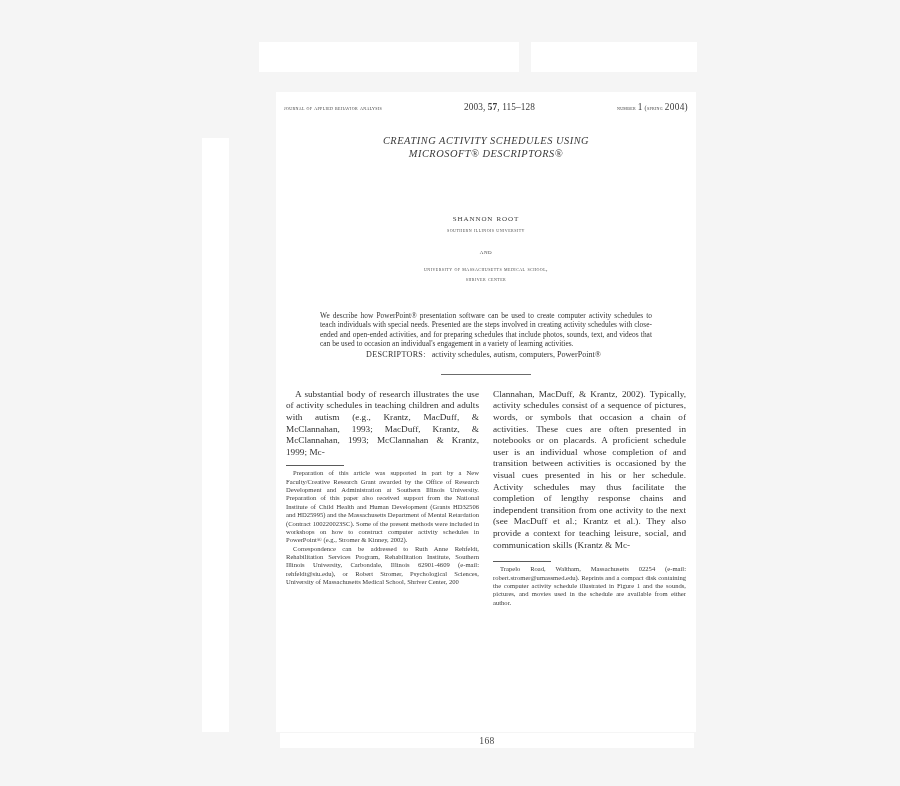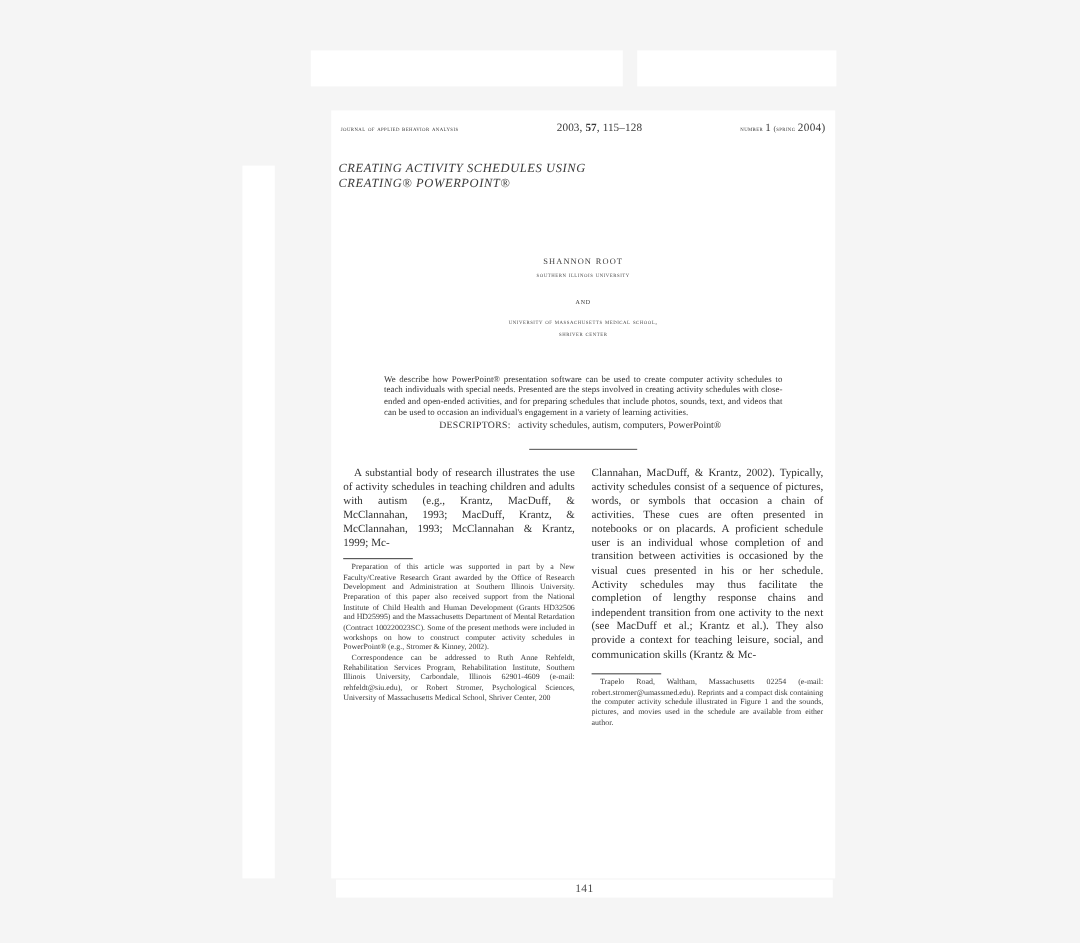--- a/index.html
+++ b/index.html
@@ -81,20 +81,21 @@
     font-variant: small-caps;
     text-transform: lowercase;
     letter-spacing: 0.3px;
     white-space: nowrap;
   }
   .rh-right .yr { font-size: 9.3px; font-variant: normal; }
   .rh-right .num1 { font-size: 9.3px; font-variant: normal; }
 
   
   .article-title {
+    text-align: center;
     font-style: italic;
     font-size: 10.4px;
     line-height: 13px;
     letter-spacing: 0.5px;
     margin-top: 22px;
     color: #3a3a3a;
   }
 
   
   .authors { margin-top: 16px; text-align: center; }
@@ -222,21 +223,21 @@
       <div class="rh-right">
         <span>Number</span>
         <span class="num1">1</span>
         <span>(Spring</span>
         <span class="yr">2004)</span>
       </div>
     </div>
 
     <div class="article-title">
       <div>CREATING ACTIVITY SCHEDULES USING</div>
-      <div>CREATING® POWERPOINT®</div>
+      <div>MICROSOFT® DESCRIPTORS®</div>
     </div>
 
     <div class="authors">
 
 
       <div class="gap-lg"></div>
 
 
       <div class="gap-lg"></div>
 
@@ -282,14 +283,14 @@
           <p class="footnote cont">Trapelo Road, Waltham, Massachusetts 02254 (e-mail: robert.stromer@umassmed.edu). Reprints and a compact disk containing the computer activity schedule illustrated in Figure 1 and the sounds, pictures, and movies used in the schedule are available from either author.</p>
         </div>
       </div>
 
     </div>
 
   </div>
 </div>
 
 <div id="page-footer-sheet">
-  <div id="page-number">141</div>
+  <div id="page-number">168</div>
 </div>
 
 </body></html>

